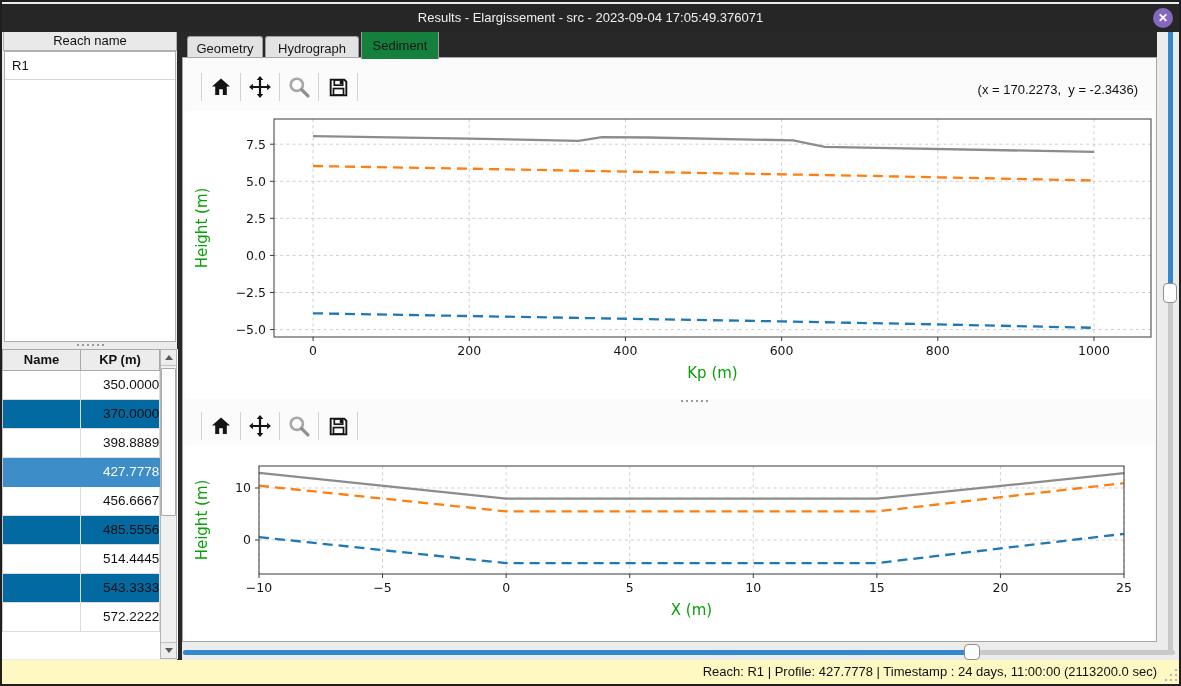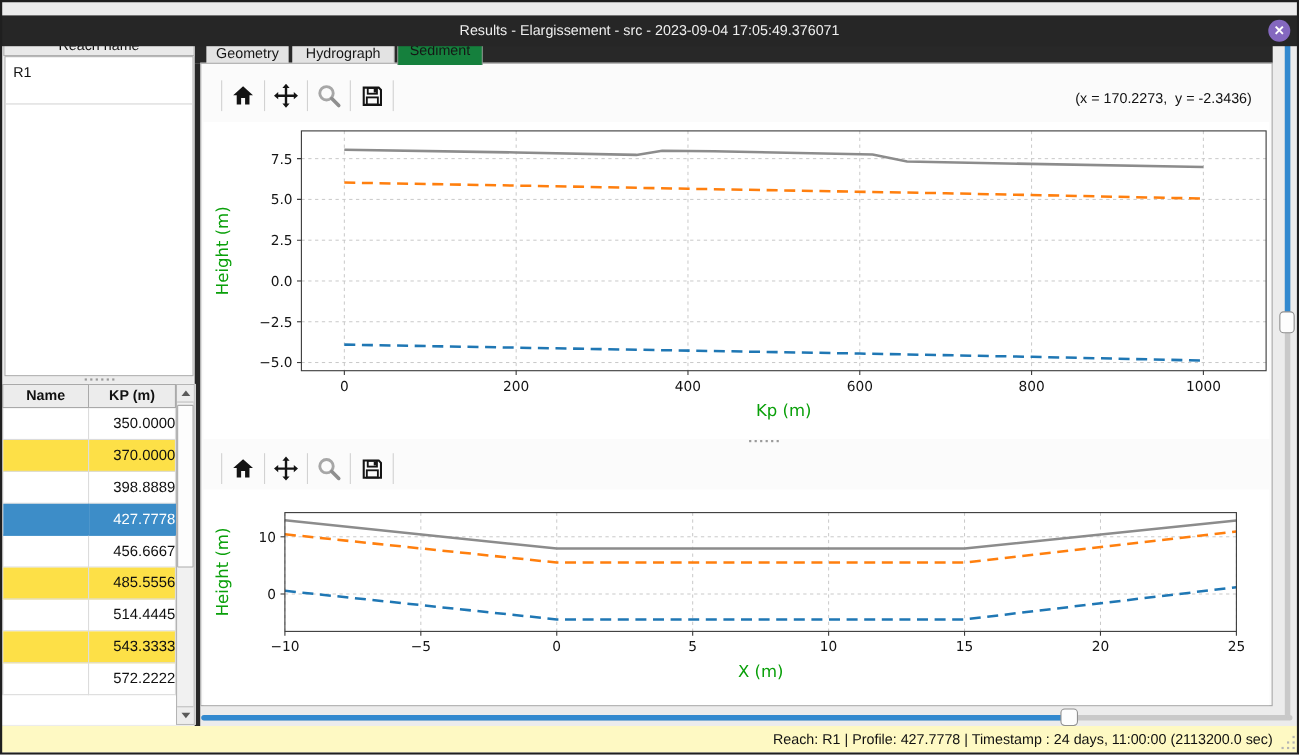--- a/index.html
+++ b/index.html
@@ -1,52 +1,52 @@
 <!DOCTYPE html>
 <html><head>
 <meta charset="utf-8">
 <style>
   html,body{margin:0;padding:0;background:#555;}
   *{box-sizing:border-box;}
   .window{position:relative;width:1181px;height:686px;background:#ececec;overflow:hidden;
           font-family:"Liberation Sans",sans-serif;}
   .frame{position:absolute;inset:0;box-shadow:inset 0 0 0 2px #1f1f1f;pointer-events:none;z-index:60;}
   
-  .titlebar{position:absolute;left:0;top:14px;width:1181px;height:28px;background:#262626;z-index:5;}
+  .titlebar{position:absolute;left:0;top:4px;width:1181px;height:28px;background:#262626;z-index:5;}
   .title-text{position:absolute;left:0;right:0;top:0;height:28px;line-height:28px;text-align:center;
               color:#efefef;font-size:13px;}
   .close-btn{position:absolute;right:8px;top:4px;width:20px;height:20px;border-radius:50%;
              background:#8468bf;color:#fff;font-size:12px;font-weight:bold;text-align:center;
              line-height:20px;cursor:pointer;}
   
   .tabstrip-bg{position:absolute;left:177px;top:28px;width:980px;height:30px;background:#282828;z-index:1;}
   .panel-gap{position:absolute;left:177px;top:58px;width:5px;height:602px;background:#282828;z-index:1;}
   
   .reach-header{position:absolute;left:3px;top:31px;width:174px;height:20px;background:#e9e9e9;
                 border:1px solid #b0b0b0;text-align:center;font-size:13px;line-height:18px;color:#111;z-index:2;}
   .reach-list{position:absolute;left:4px;top:51px;width:172px;height:291px;background:#fff;
               border:1px solid #b0b0b0;z-index:2;}
-  .reach-item{height:43px;line-height:28px;padding-left:7px;font-size:13px;color:#111;
+  .reach-item{height:28px;line-height:28px;padding-left:7px;font-size:13px;color:#111;
               border-bottom:1px solid #d6d6d6;}
   .splitter-h{position:absolute;left:60px;top:343px;width:60px;height:4px;z-index:2;display:flex;
               gap:3px;justify-content:center;align-items:center;}
   .splitter-h i,.splitter-v i{width:2px;height:2px;background:#9a9a9a;display:block;}
   
   .kp-table{position:absolute;left:2px;top:349px;width:176px;height:310px;z-index:2;background:#fff;overflow:hidden;}
   .thead{position:absolute;left:0;top:0;height:22px;display:flex;width:158px;}
   .thcell{background:#ececec;border:1px solid #a9a9a9;border-left:none;font-weight:bold;font-size:13px;
           color:#111;text-align:center;line-height:20px;}
   .thcell:first-child{border-left:1px solid #a9a9a9;}
   .th-name{width:79px;} .th-kp{width:79px;}
   .tbody{position:absolute;left:0;top:22px;width:158px;}
   .trow{display:flex;height:29px;border-left:1px solid #c9c9c9;}
   .tcell{border-right:1px solid #dcdcdc;border-bottom:1px solid #dcdcdc;font-size:13.5px;color:#101010;
          line-height:28px;}
   .tcell.name{width:79px;} .tcell.kp{width:79px;padding-left:22px;}
-  .trow.alt .tcell{background:#fde047;}
+  .trow.alt .tcell{background:#0369a1;}
   .trow.sel .tcell{background:#3d8dc8;color:#fff;border-color:#3d8dc8;}
   
   .tscroll{position:absolute;left:158px;top:0;width:17px;height:310px;background:#f1f1f1;border:1px solid #b4b4b4;}
   .sbtn{position:absolute;left:0;width:15px;height:16px;background:#ededed;border-bottom:1px solid #c0c0c0;
         display:flex;align-items:center;justify-content:center;}
   .sbtn.down{bottom:0;top:auto;border-top:1px solid #c0c0c0;border-bottom:none;}
   .tri-up{width:0;height:0;border-left:4px solid transparent;border-right:4px solid transparent;
           border-bottom:5px solid #5a5a5a;}
   .tri-down{width:0;height:0;border-left:4px solid transparent;border-right:4px solid transparent;
           border-top:5px solid #5a5a5a;}

